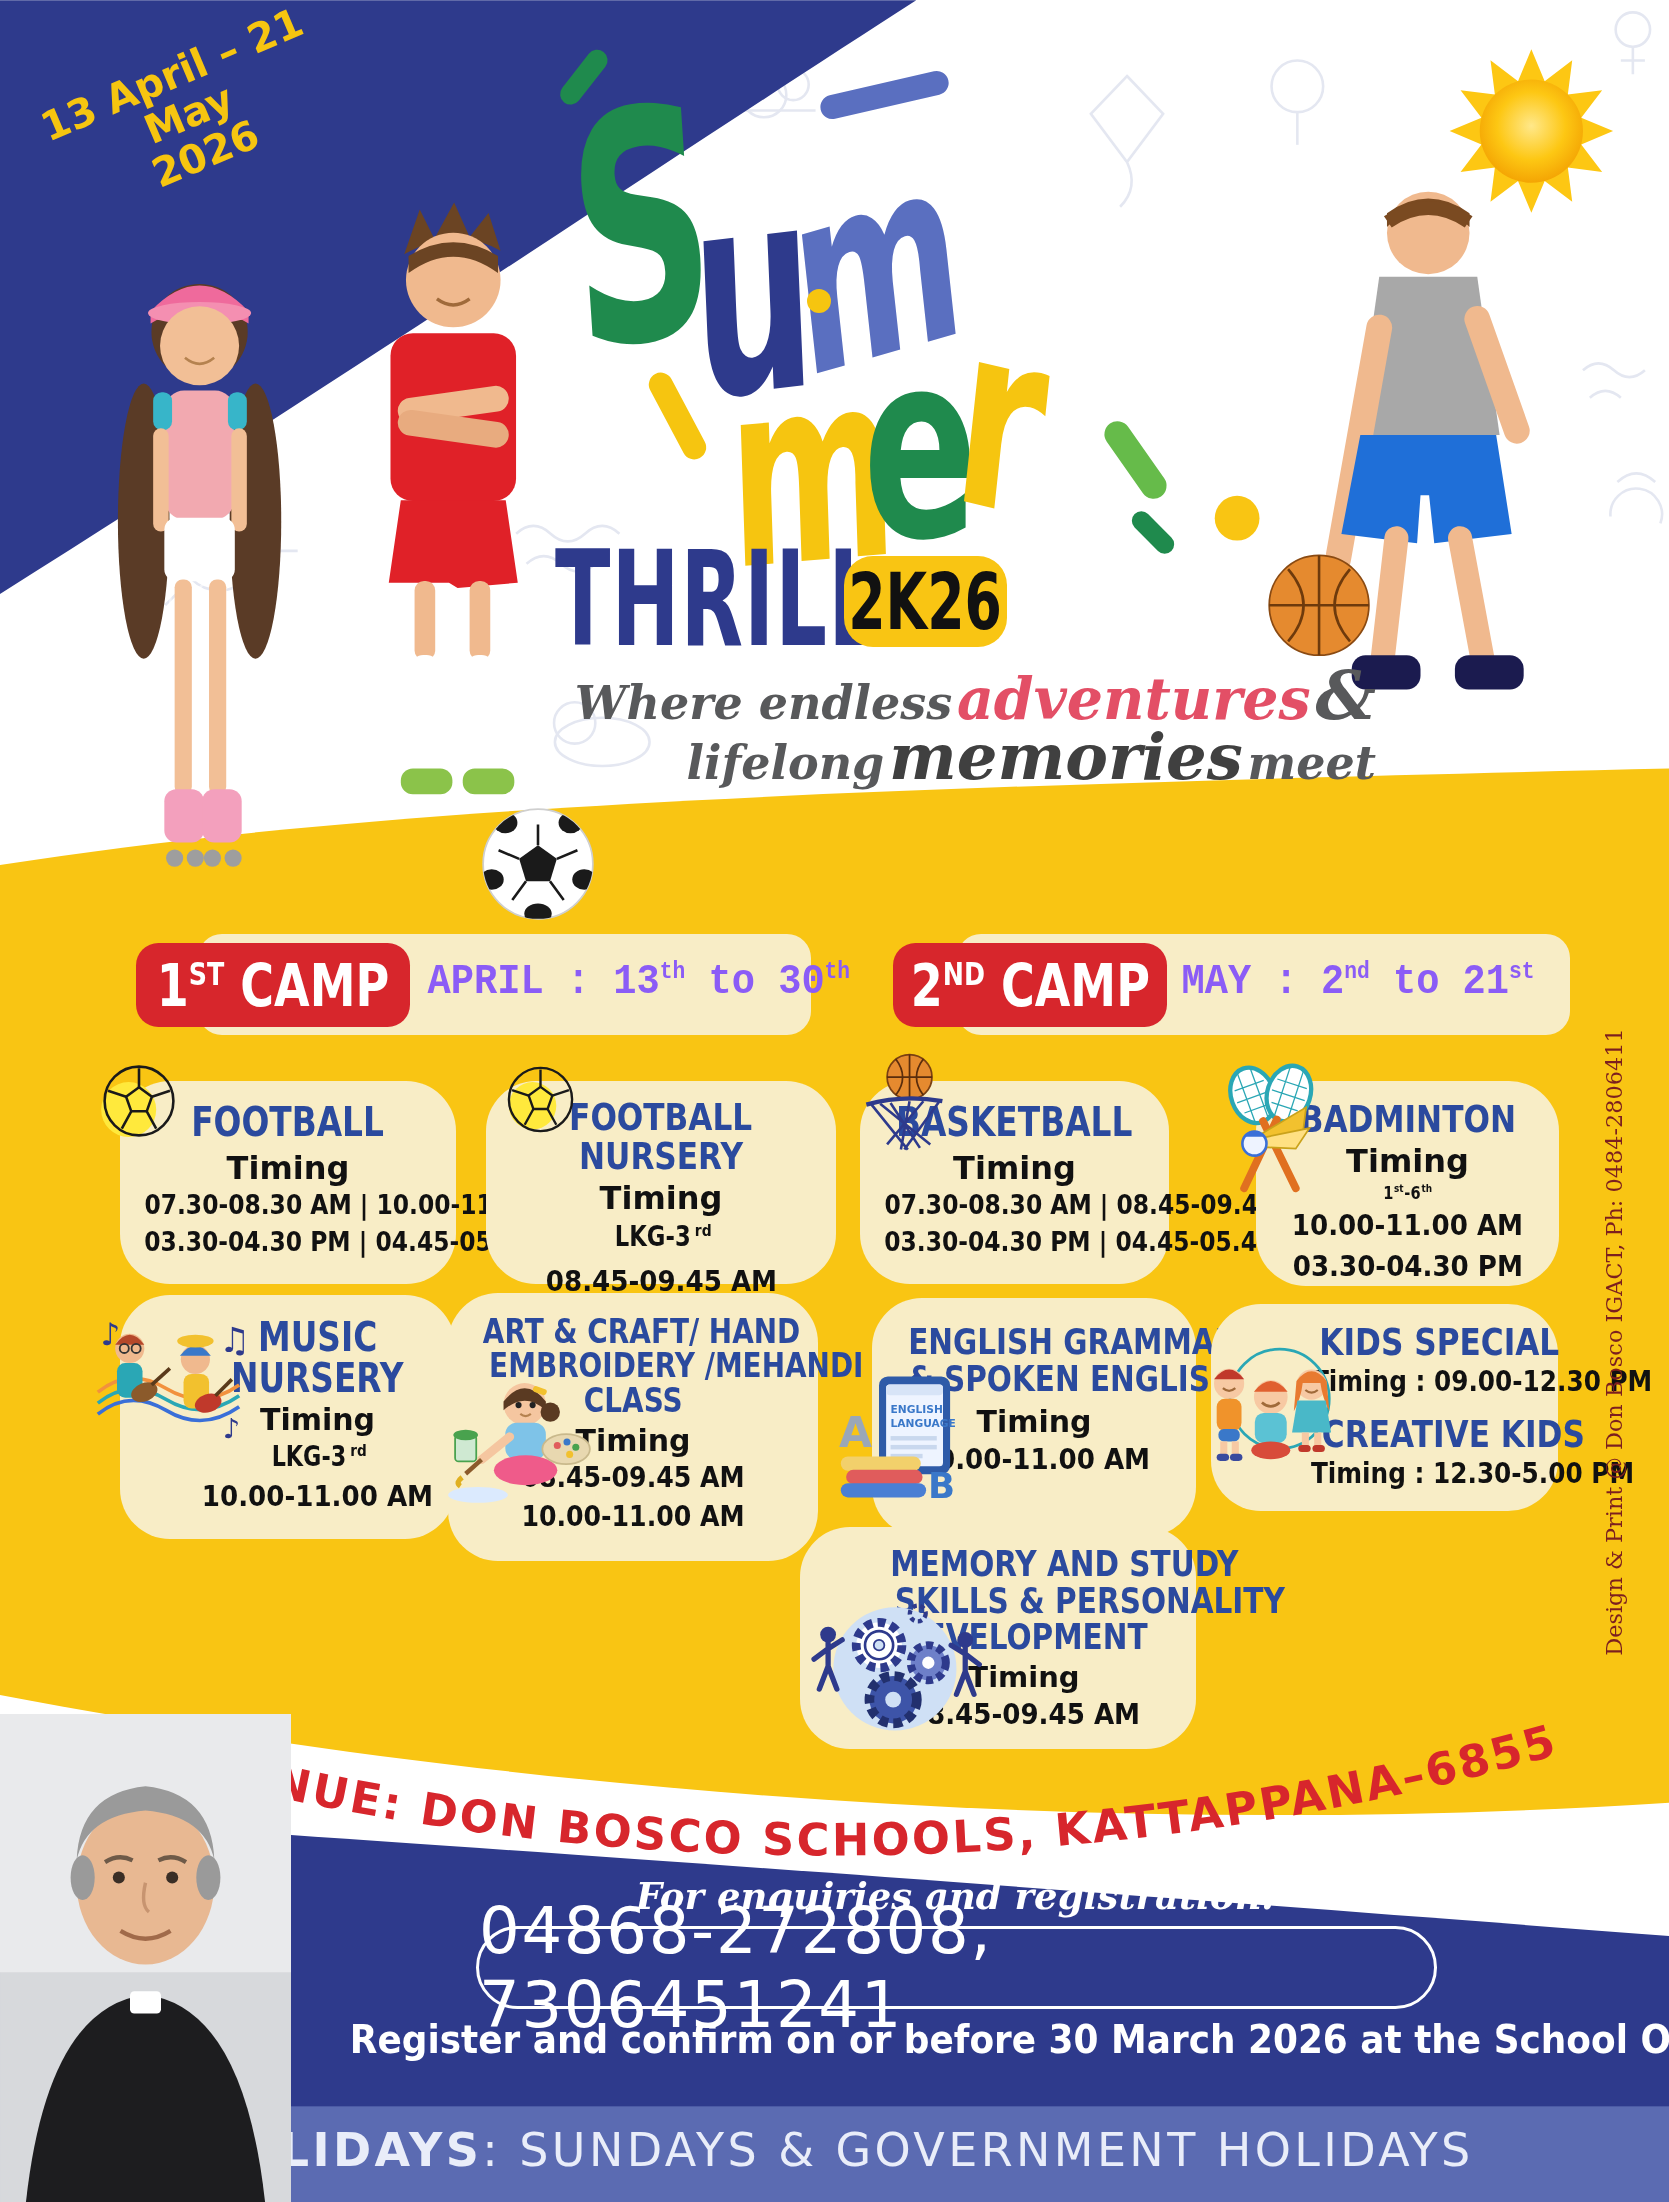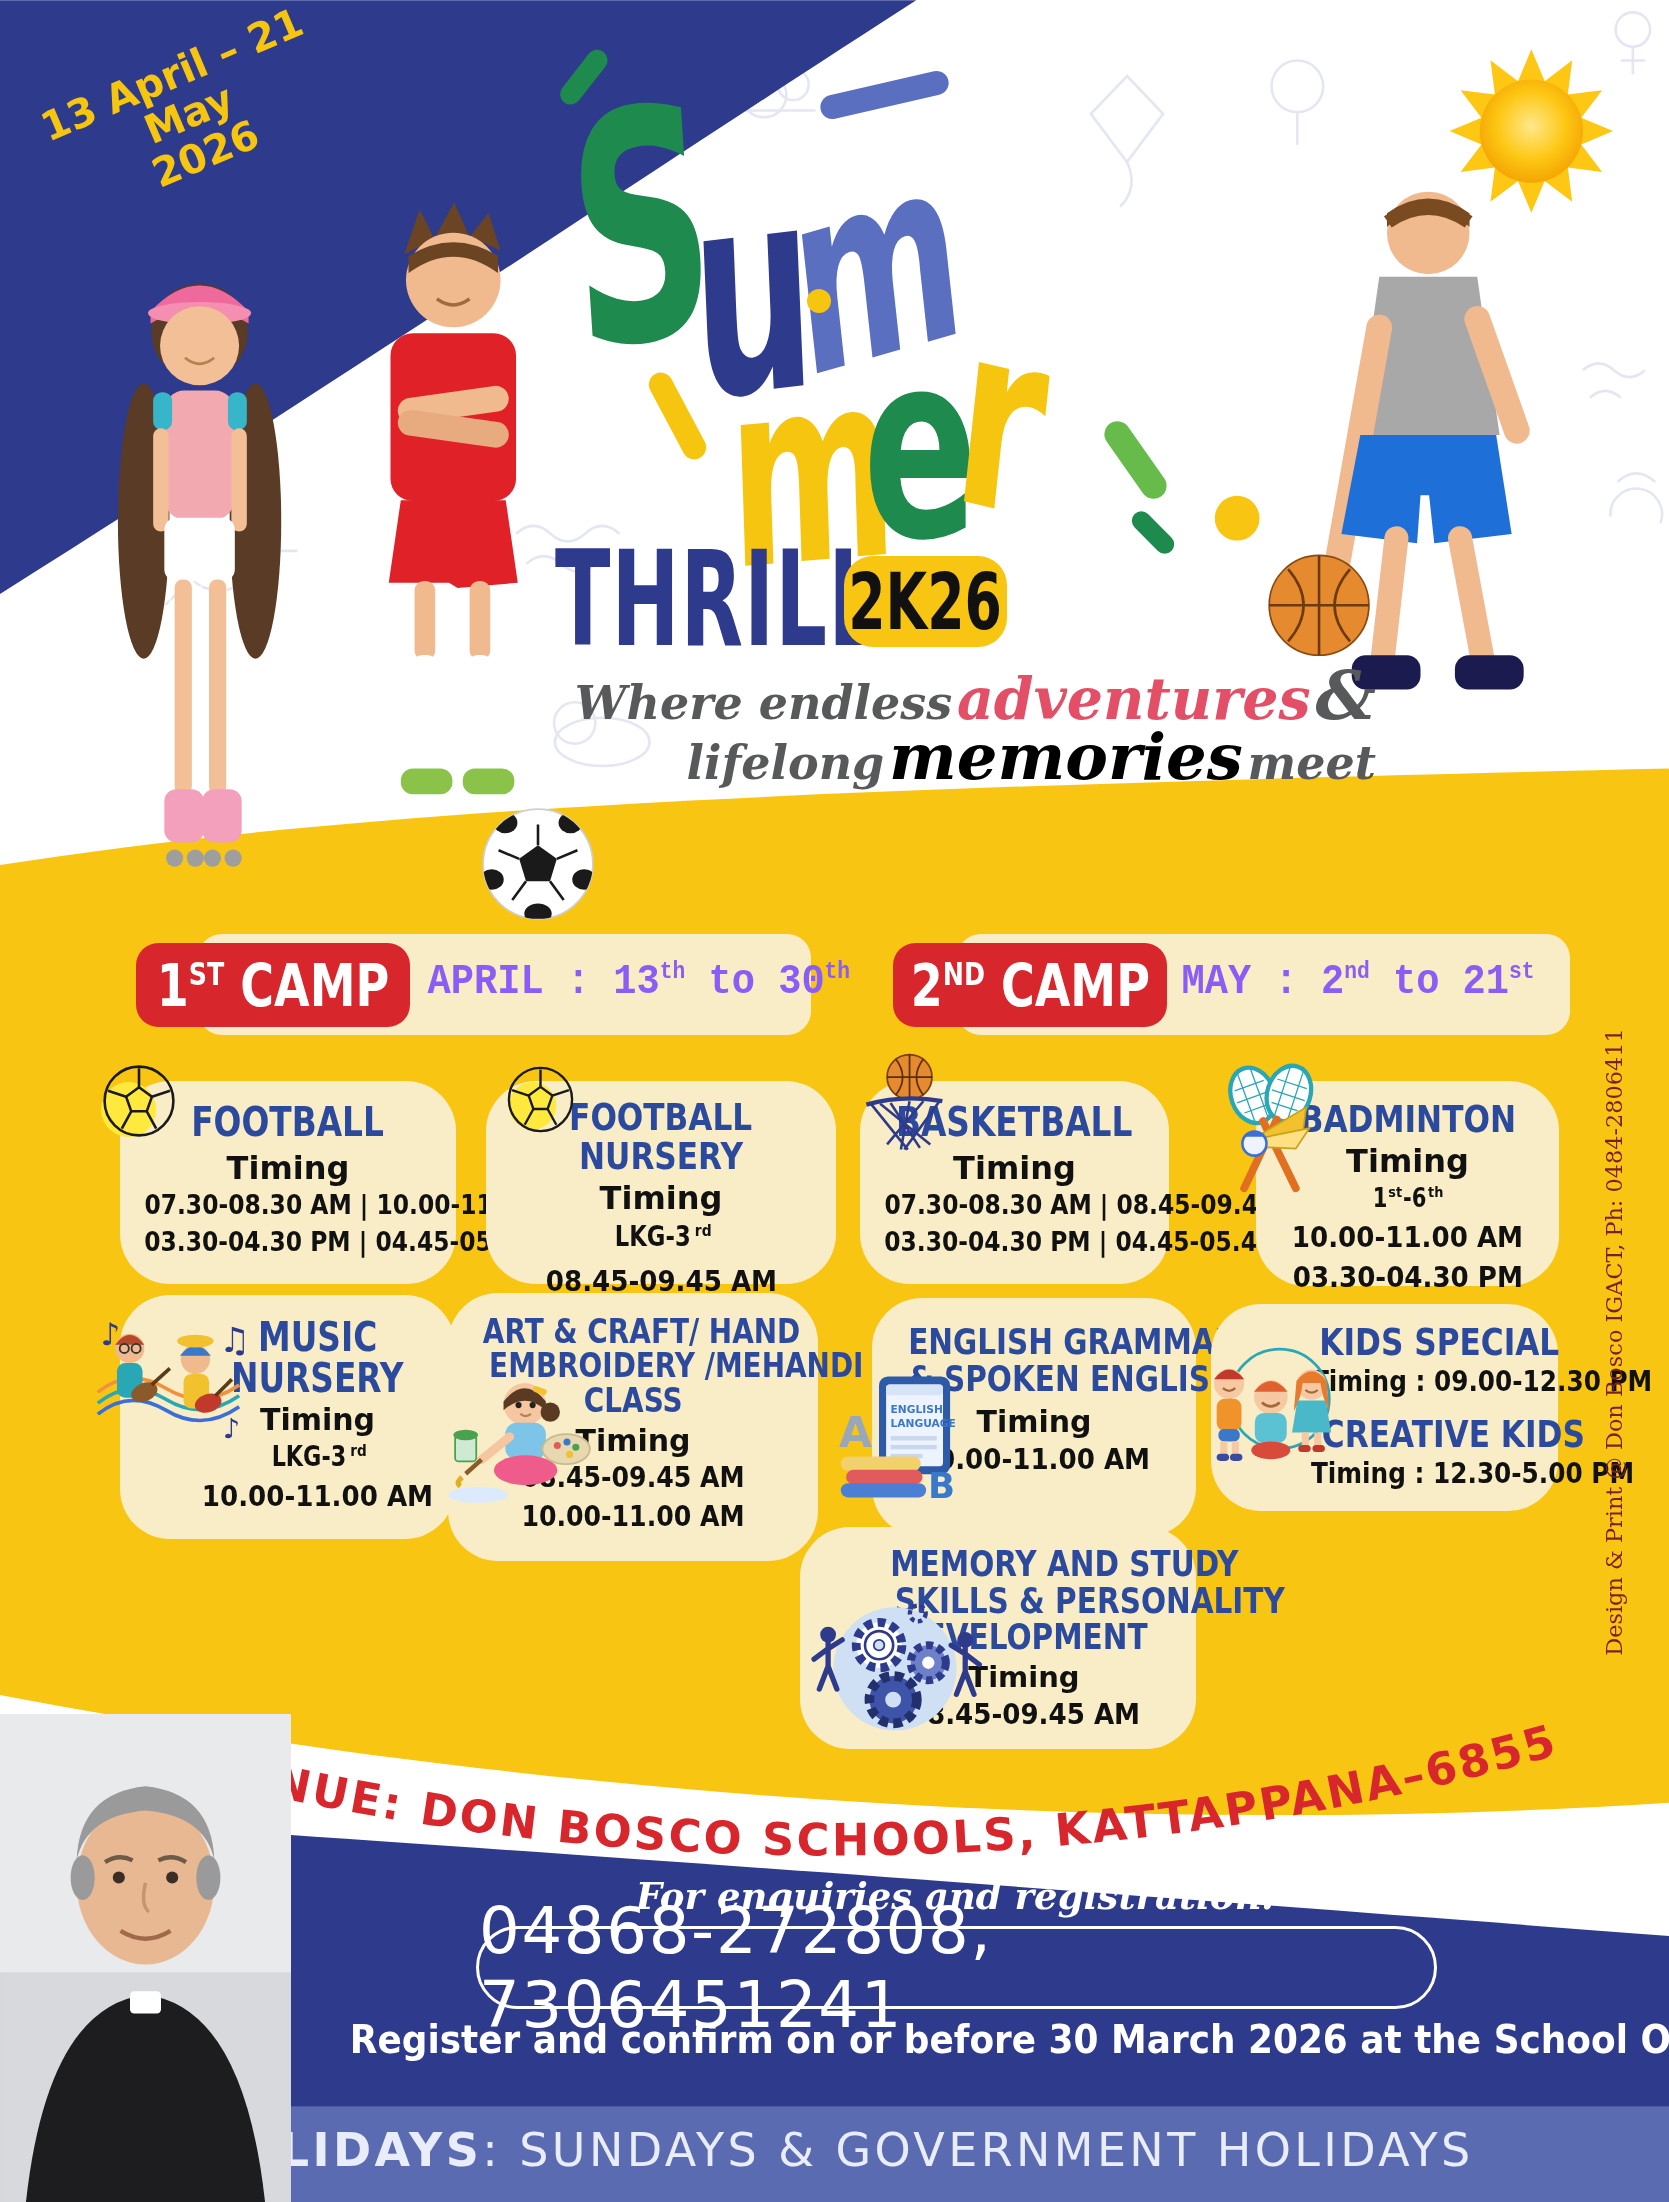--- a/index.html
+++ b/index.html
@@ -16,21 +16,21 @@
   
   .thrill{left:555px;top:523px;color:#2e3a8c;font-weight:bold;}
   .thrill span{display:inline-block;font-size:131px;transform:scaleX(.62);transform-origin:left center;letter-spacing:1.7px;}
   .badge{left:844px;top:556px;width:163px;height:91px;background:#f9c513;border-radius:29px;
          display:flex;align-items:center;justify-content:center;}
   .badge span{display:inline-block;font-size:79px;font-weight:bold;color:#111;transform:scaleX(.68);}
   
   .tag{width:998px;left:378px;text-align:right;font-family:"DejaVu Serif","Liberation Serif",serif;
        font-style:italic;font-weight:bold;color:#58595b;white-space:nowrap;}
   .tag .big-rose{font-size:57px;color:#e34f66;}
-  .tag .big-orange{font-size:64px;color:#000000;}
+  .tag .big-orange{font-size:64px;color:#404040;}
   .tag .amp{font-size:67px;}
   .tag .plain{font-size:46px;}
   
   .band{position:absolute;background:#f8edc6;border-radius:24px;width:613px;height:101px;top:934px;}
   .redbox{position:absolute;background:#d7262c;border-radius:22.4px;width:274px;height:84px;top:943px;
           display:flex;align-items:center;justify-content:center;color:#fff;margin-left:9px;}
   .redbox .inner{display:inline-block;font-size:59px;font-weight:bold;transform:scaleX(.78);white-space:nowrap;}
   .campdate{position:absolute;top:957px;color:#8b5cf6;font-weight:bold;text-align:center;font-family:Liberation Mono, monospace;}
   .campdate .inner{display:inline-block;font-size:43px;transform:scaleX(.9);white-space:nowrap;}
   sup{font-size:55%;}
@@ -285,21 +285,21 @@
   <svg class="icon" style="left:856px;top:1051px;" width="95" height="116" viewBox="0 0 110 130">
     <circle cx="62" cy="28" r="26" fill="#e58a2f" stroke="#7a4012" stroke-width="2"></circle>
     <path d="M36,28 H88 M62,2 V54 M46,7 Q62,28 46,49 M78,7 Q62,28 78,49" stroke="#5a2d0c" stroke-width="2" fill="none"></path>
     <path d="M12,60 Q55,48 100,56" stroke="#2e3a8c" stroke-width="5" fill="none"></path>
     <path d="M18,60 L60,112 M40,58 L74,110 M62,56 L52,112 M96,57 L56,112 M78,56 L36,106 M28,59 L86,106" stroke="#2e3a8c" stroke-width="3" fill="none"></path>
   </svg>
 
   <div class="card" style="left:1256px;top:1081px;width:303px;height:186px;padding-top:19px;">
     <div class="ctitle" style="font-size:38px;"><span>BADMINTON</span></div>
     <div class="timing" style="margin-top:3.4px;">Timing</div>
-    <div class="tline" style="font-size:26px;"><span><span>1</span><sup>st</sup><span>-6</span><sup>th</sup></span></div>
+    <div class="tline" style="font-size:18px;"><span><span>1</span><sup>st</sup><span>-6</span><sup>th</sup></span></div>
     <div class="tline" style="font-size:29px;"><span>10.00-11.00 AM</span></div>
     <div class="tline" style="font-size:29px;"><span>03.30-04.30 PM</span></div>
   </div>
   <svg class="icon" style="left:1220px;top:1057px;" width="99" height="155" viewBox="0 0 115 175">
     <g transform="rotate(-20 38 42)">
       <ellipse cx="38" cy="42" rx="25" ry="33" fill="#ffffff" stroke="#2aa7b5" stroke-width="5"></ellipse>
       <path d="M20,30 H56 M18,44 H58 M22,58 H54 M30,12 V72 M46,12 V72" stroke="#2aa7b5" stroke-width="1.5"></path>
     </g>
     <line x1="50" y1="72" x2="88" y2="150" stroke="#e07020" stroke-width="9" stroke-linecap="round"></line>
     <g transform="rotate(18 80 40)">

